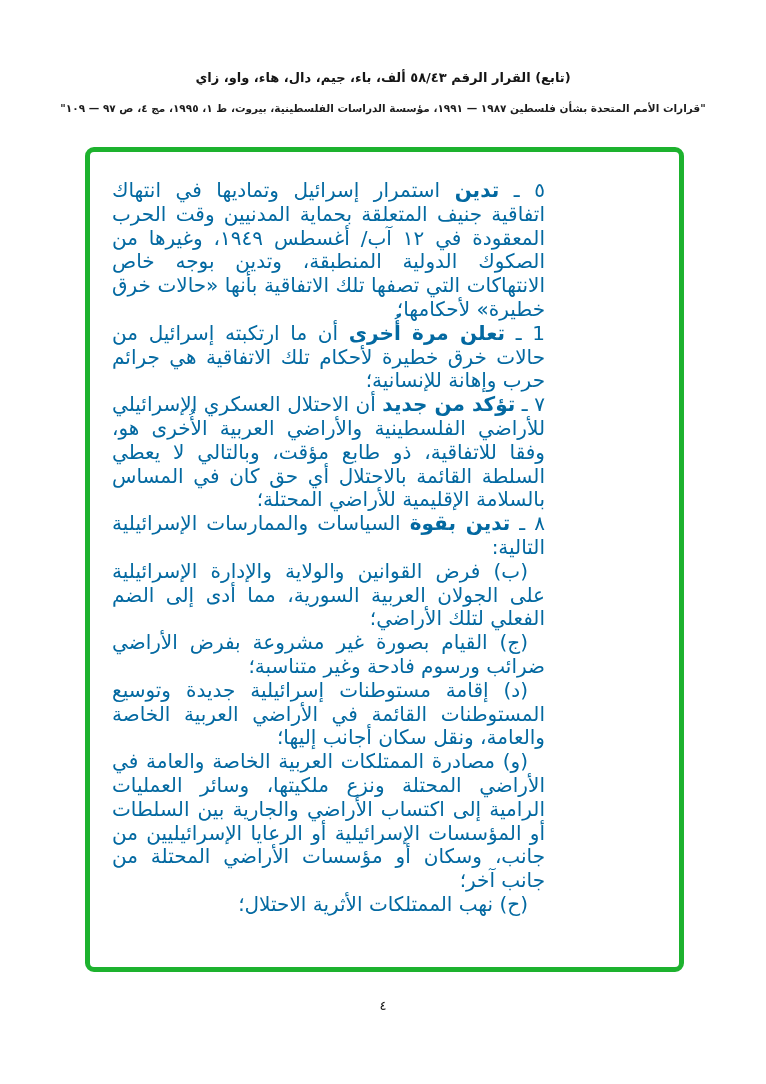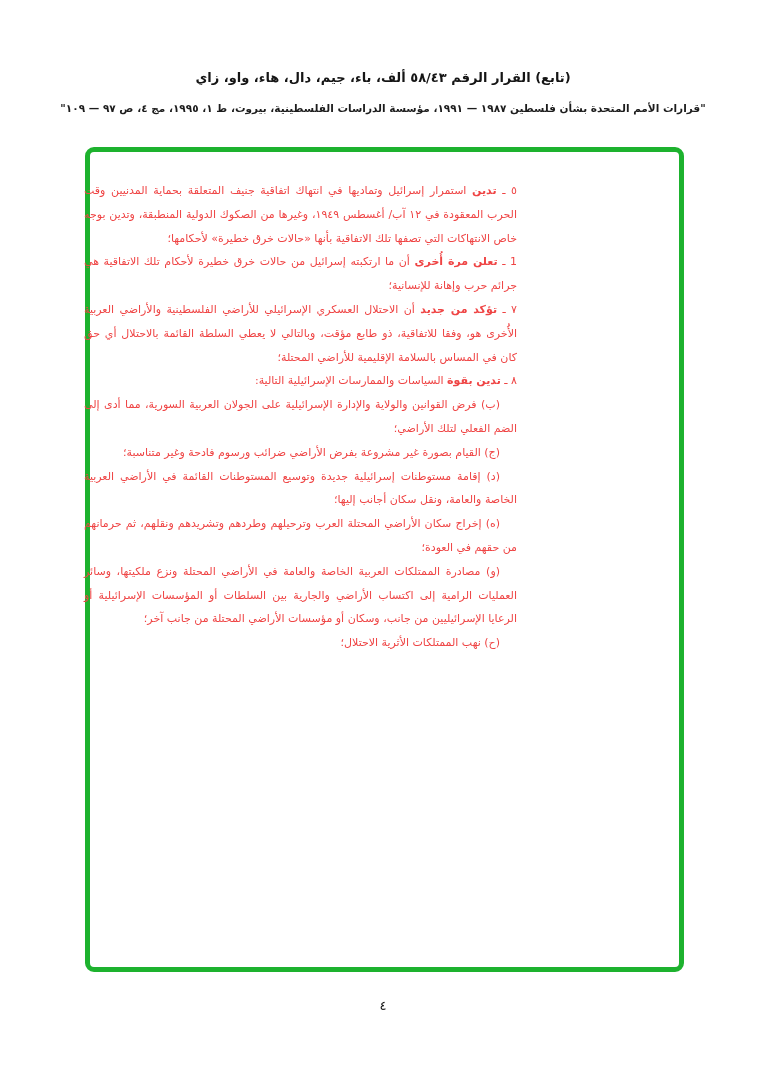--- a/index.html
+++ b/index.html
@@ -33,27 +33,27 @@
     position: absolute;
     left: 85px; top: 147px;
     width: 589px; height: 815px;
     border-width: 5px;
     border-style: solid;
     border-radius: 9px;
     box-sizing: content-box;
   }
   .resolution-body {
     position: absolute;
-    top: 27px; right: 162px;
+    top: 27px; right: 134px;
     width: 433px;
     direction: rtl;
     text-align: justify;
-    font-size: 11px;
+    font-size: 20px;
     line-height: 23.8px;
-    color: #ef4444;
+    color: #0369a1;
   }
   .resolution-body p { margin: 0; padding: 0; }
   .resolution-body p.item { text-indent: 17px; }
   .resolution-body b.lead { font-weight: bold; }
   .page-number {
     position: absolute;
     top: 998px; left: 0; right: 0;
     text-align: center;
     font-size: 13px;
     color: #111;
@@ -68,19 +68,18 @@
 
 <div class="highlight-box" style="border-color: rgb(29, 178, 46);">
   <div class="resolution-body">
       <p class="para"><span class="prefix">٥ ـ </span><b class="lead">تدين</b><span class="rest"> استمرار إسرائيل وتماديها في انتهاك اتفاقية جنيف المتعلقة بحماية المدنيين وقت الحرب المعقودة في ١٢ آب/ أغسطس ١٩٤٩، وغيرها من الصكوك الدولية المنطبقة، وتدين بوجه خاص الانتهاكات التي تصفها تلك الاتفاقية بأنها «حالات خرق خطيرة» لأحكامها؛</span></p>
       <p class="para"><span class="prefix">1 ـ </span><b class="lead">تعلن مرة أُخرى</b><span class="rest"> أن ما ارتكبته إسرائيل من حالات خرق خطيرة لأحكام تلك الاتفاقية هي جرائم حرب وإهانة للإنسانية؛</span></p>
       <p class="para"><span class="prefix">٧ ـ </span><b class="lead">تؤكد من جديد</b><span class="rest"> أن الاحتلال العسكري الإسرائيلي للأراضي الفلسطينية والأراضي العربية الأُخرى هو، وفقا للاتفاقية، ذو طابع مؤقت، وبالتالي لا يعطي السلطة القائمة بالاحتلال أي حق كان في المساس بالسلامة الإقليمية للأراضي المحتلة؛</span></p>
       <p class="para"><span class="prefix">٨ ـ </span><b class="lead">تدين بقوة</b><span class="rest"> السياسات والممارسات الإسرائيلية التالية:</span></p>
       <p class="para item"><span class="prefix">(ب) </span><span class="rest">فرض القوانين والولاية والإدارة الإسرائيلية على الجولان العربية السورية، مما أدى إلى الضم الفعلي لتلك الأراضي؛</span></p>
       <p class="para item"><span class="prefix">(ج) </span><span class="rest">القيام بصورة غير مشروعة بفرض الأراضي ضرائب ورسوم فادحة وغير متناسبة؛</span></p>
       <p class="para item"><span class="prefix">(د) </span><span class="rest">إقامة مستوطنات إسرائيلية جديدة وتوسيع المستوطنات القائمة في الأراضي العربية الخاصة والعامة، ونقل سكان أجانب إليها؛</span></p>
-      <p class="para item"><span class="prefix">(ه) </span><span class="rest">إخراج سكان الأراضي المحتلة العرب وترحيلهم وطردهم وتشريدهم ونقلهم، ثم حرمانهم من حقهم في العودة؛</span></p>
       <p class="para item"><span class="prefix">(و) </span><span class="rest">مصادرة الممتلكات العربية الخاصة والعامة في الأراضي المحتلة ونزع ملكيتها، وسائر العمليات الرامية إلى اكتساب الأراضي والجارية بين السلطات أو المؤسسات الإسرائيلية أو الرعايا الإسرائيليين من جانب، وسكان أو مؤسسات الأراضي المحتلة من جانب آخر؛</span></p>
       <p class="para item"><span class="prefix">(ح) </span><span class="rest">نهب الممتلكات الأثرية الاحتلال؛</span></p>
     </div>
 </div>
 
 <div class="page-number">٤</div>
 
 </body></html>

